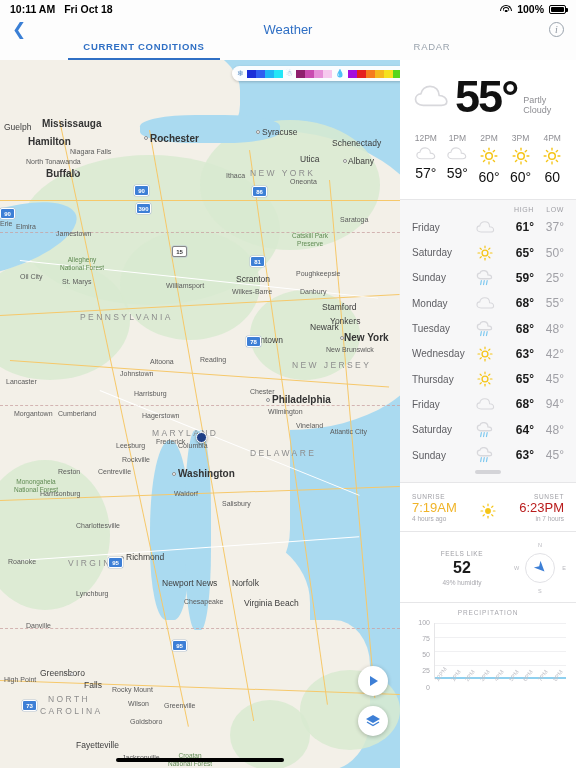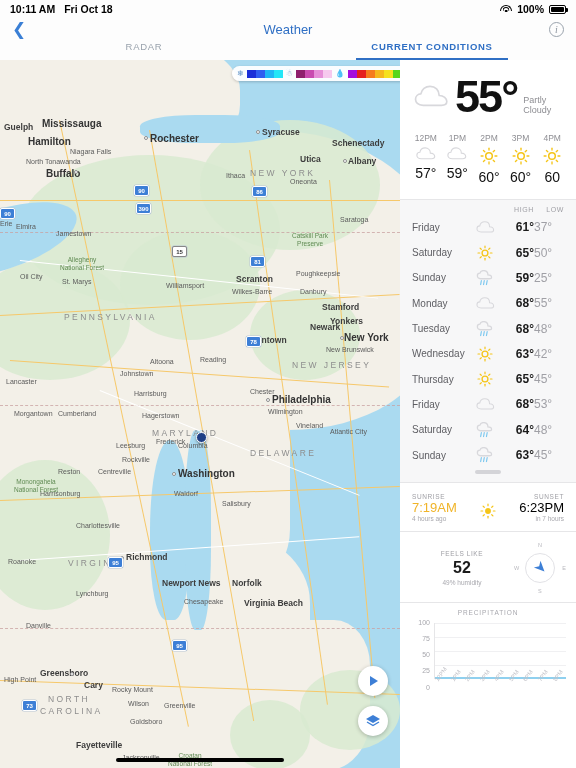--- a/index.html
+++ b/index.html
@@ -87,21 +87,21 @@
     position:absolute; border-top:1px dashed #c9a0a0; width:100%; opacity:.75;
   }
   .city-dot {
     position:absolute; width:4px; height:4px; border:1px solid #8d8d8d;
     background:#fff; border-radius:50%;
   }
   .label {
     position:absolute; font-size:7px; color:#5b5b5b; white-space:nowrap;
     font-family:"Liberation Sans", sans-serif;
   }
-  .label.city { font-size:8.5px; color:#3d3d3d;font-weight:bold; }
+  .label.city { font-size:8.5px; color:#3d3d3d; }
   .label.big { font-size:10px; color:#333; font-weight:bold; }
   .label.state {
     font-size:8.5px; letter-spacing:2.4px; color:#8d8d8d; font-weight:normal;
   }
   .label.park { font-size:6.5px; color:#5f8a52; text-align:center; line-height:1.25; }
   .shield {
     position:absolute; width:15px; height:11px; background:#3d7fd6;
     border-radius:2px; color:#fff; font-size:6px; font-weight:bold;
     display:flex; align-items:center; justify-content:center;
     border:1px solid #fff; box-shadow:0 0 0 .5px #b9c6d3;
@@ -175,21 +175,21 @@
     padding:2px 12px 2px 0; justify-content:flex-end;
   }
   .daily-head .h { width:34px; text-align:right; }
   .daily-head .l { width:30px; text-align:right; }
   .drow {
     display:flex; align-items:center; height:25.3px; padding:0 12px 0 12px;
   }
   .dname { font-size:10px; color:#5e5e63; flex:1; }
   .dico { width:30px; display:flex; justify-content:center; }
   .dhigh { width:34px; text-align:right; font-size:12px; color:#1b1b1b; font-weight:bold; }
-  .dlow { width:30px; font-size:12px; color:#a0a0a6; }
+  .dlow { width:30px; text-align:right; font-size:12px; color:#a0a0a6; }
 
   .grabber {
     width:26px; height:4px; background:#d4d4d8; border-radius:2px;
     margin:2px auto 0 auto;
   }
 
   .sunsec { padding:10px 12px 9px 12px; display:flex; align-items:flex-start; }
   .suncol { width:58px; }
   .sunlbl { font-size:6.5px; color:#a0a0a6; letter-spacing:.6px; }
   .suntime { font-size:13px; font-weight:normal; }
@@ -259,22 +259,22 @@
     </div>
   </div>
 
   <div class="navbar">
     <div class="nav-back">❮</div>
     <div class="nav-title">Weather</div>
     <div class="nav-info">i</div>
   </div>
 
   <div class="tabs">
+    <div class="tab active">CURRENT CONDITIONS</div>
     <div class="tab">RADAR</div>
-    <div class="tab active">CURRENT CONDITIONS</div>
   </div>
 
   <div class="content">
 
     <div class="map">
       <div class="map-canvas">
 
         <div class="land" style="left:-60px;top:-30px;width:300px;height:150px;border-radius:30% 40% 50% 35%;"></div>
         <div class="land" style="left:-40px;top:70px;width:470px;height:300px;border-radius:20% 35% 30% 25%;"></div>
         <div class="land" style="left:-40px;top:300px;width:330px;height:260px;border-radius:25% 20% 35% 30%;"></div>
@@ -328,21 +328,21 @@
         <span class="label" style="left:290px;top:118px;">Oneonta</span>
         <span class="label" style="left:16px;top:163px;">Elmira</span>
         <span class="label" style="left:56px;top:170px;">Jamestown</span>
         <span class="label" style="left:340px;top:156px;">Saratoga</span>
 
         <span class="label park" style="left:292px;top:172px;">Catskill Park<br>Preserve</span>
         <span class="label park" style="left:60px;top:196px;">Allegheny<br>National Forest</span>
         <span class="label" style="left:20px;top:213px;">Oil City</span>
         <span class="label" style="left:62px;top:218px;">St. Marys</span>
         <span class="label" style="left:166px;top:222px;">Williamsport</span>
-        <span class="label state" style="left:64px;top:252px;">PENNSYLVANIA</span>
+        <span class="label state" style="left:80px;top:252px;">PENNSYLVANIA</span>
         <span class="label city" style="left:236px;top:214px;">Scranton</span>
         <span class="label" style="left:232px;top:228px;">Wilkes-Barre</span>
         <span class="label" style="left:296px;top:210px;">Poughkeepsie</span>
         <span class="label" style="left:300px;top:228px;">Danbury</span>
         <span class="label city" style="left:322px;top:242px;">Stamford</span>
         <span class="label city" style="left:330px;top:256px;">Yonkers</span>
         <span class="label big" style="left:344px;top:272px;">New York</span>
         <span class="label city" style="left:310px;top:262px;">Newark</span>
         <span class="label city" style="left:246px;top:275px;">Allentown</span>
         <span class="label" style="left:326px;top:286px;">New Brunswick</span>
@@ -380,21 +380,21 @@
         <span class="label city" style="left:126px;top:492px;">Richmond</span>
         <span class="label city" style="left:162px;top:518px;">Newport News</span>
         <span class="label city" style="left:232px;top:518px;">Norfolk</span>
         <span class="label city" style="left:244px;top:538px;">Virginia Beach</span>
         <span class="label" style="left:184px;top:538px;">Chesapeake</span>
         <span class="label" style="left:8px;top:498px;">Roanoke</span>
         <span class="label" style="left:76px;top:530px;">Lynchburg</span>
         <span class="label" style="left:26px;top:562px;">Danville</span>
 
         <span class="label city" style="left:40px;top:608px;">Greensboro</span>
-        <span class="label city" style="left:84px;top:620px;">Cary</span>
+        <span class="label city" style="left:84px;top:620px;">Falls</span>
         <span class="label" style="left:112px;top:626px;">Rocky Mount</span>
         <span class="label" style="left:4px;top:616px;">High Point</span>
         <span class="label state" style="left:48px;top:634px;">NORTH</span>
         <span class="label state" style="left:40px;top:646px;">CAROLINA</span>
         <span class="label" style="left:128px;top:640px;">Wilson</span>
         <span class="label" style="left:164px;top:642px;">Greenville</span>
         <span class="label" style="left:130px;top:658px;">Goldsboro</span>
         <span class="label city" style="left:76px;top:680px;">Fayetteville</span>
         <span class="label" style="left:122px;top:694px;">Jacksonville</span>
         <span class="label park" style="left:168px;top:692px;">Croatan<br>National Forest</span>
@@ -671,21 +671,21 @@
         </div>
 
         <div class="drow">
           <span class="dname">Friday</span>
           <span class="dico">
             <svg width="19" height="13" viewBox="0 0 46 32">
                 <path d="M12 27 C5 27 2 23 2 19 C2 15 5 12 9 12 C10 6 15 2 21 2 C28 2 33 7 33 14 C39 14 43 18 43 22 C43 25 40 27 36 27 Z" fill="none" stroke="#d8d8dc" stroke-width="2.6"></path>
               </svg>
           </span>
           <span class="dhigh">68°</span>
-          <span class="dlow">53°</span>
+          <span class="dlow">94°</span>
         </div>
 
         <div class="drow">
           <span class="dname">Saturday</span>
           <span class="dico">
             <svg width="18" height="16" viewBox="0 0 24 22">
                 <path d="M6 12 C3 12 1.5 10 1.5 8 C1.5 6 3 4.4 5 4.4 C5.6 2 7.8 .8 10 .8 C13.4 .8 16 3.2 16 6.6 C19 6.6 21 8.4 21 10.2 C21 11.4 19.6 12 17.8 12 Z" fill="none" stroke="#d8d8dc" stroke-width="1.8"></path>
                 <g stroke="#7ec8ef" stroke-width="1.6" stroke-linecap="round">
                   <line x1="7" y1="14.5" x2="6" y2="20"></line>
                   <line x1="11" y1="14.5" x2="10" y2="20"></line>
@@ -743,21 +743,21 @@
                 <line x1="20" y1="12" x2="22.5" y2="12"></line>
               <line x1="4.6" y1="4.6" x2="6.4" y2="6.4"></line>
                 <line x1="17.6" y1="17.6" x2="19.4" y2="19.4"></line>
               <line x1="4.6" y1="19.4" x2="6.4" y2="17.6"></line>
                 <line x1="17.6" y1="6.4" x2="19.4" y2="4.6"></line>
             </g>
           </svg>
         </div>
         <div class="suncol" style="text-align:right">
           <div class="sunlbl">SUNSET</div>
-          <div class="suntime" style="color:#000000">6:23PM</div>
+          <div class="suntime" style="color:#b91c1c">6:23PM</div>
           <div class="sunsub">in 7 hours</div>
         </div>
       </div>
 
       <div class="divider"></div>
 
       <div class="condsec">
         <div class="cond">
           <div class="cond-lbl">FEELS LIKE</div>
           <div class="cond-val">52</div>

